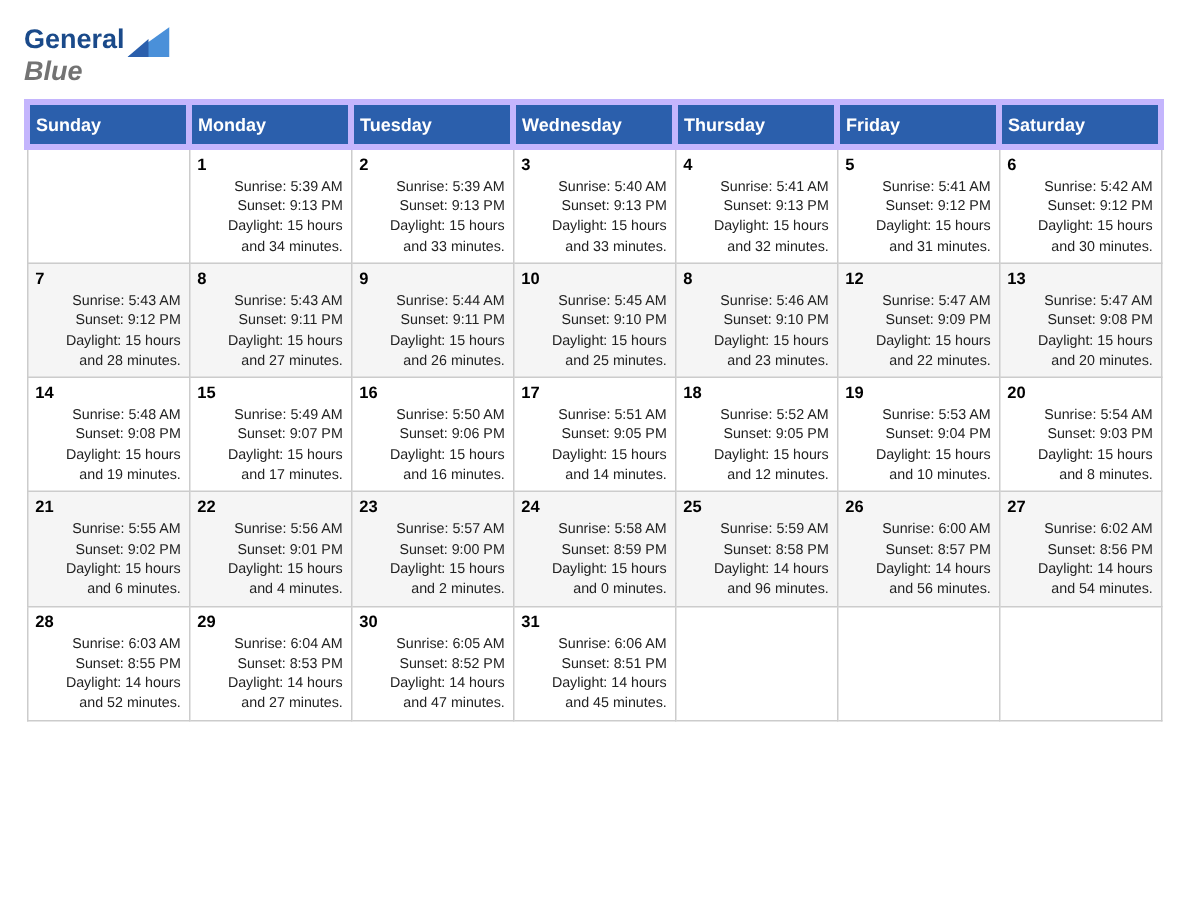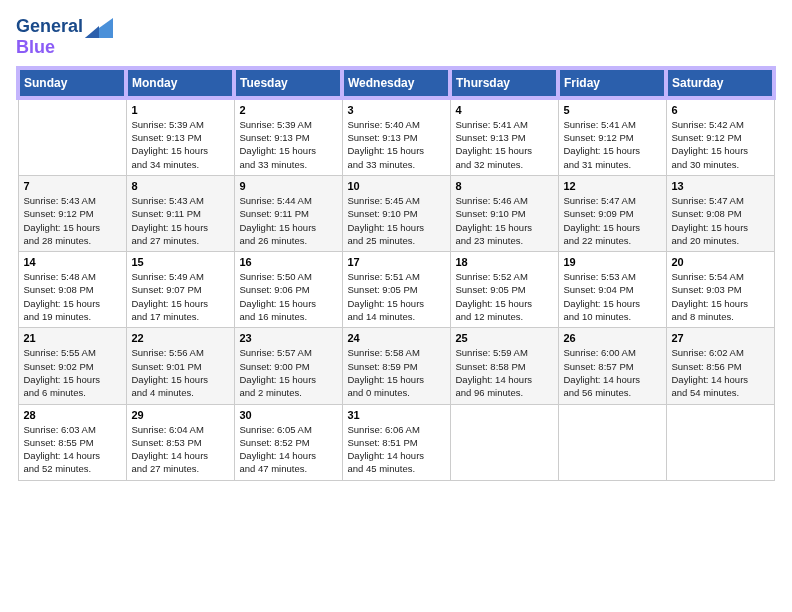--- a/index.html
+++ b/index.html
@@ -21,21 +21,22 @@
       flex-direction: column;
       align-items: flex-start;
     }
     .logo-text {
       font-size: 18px;
       font-weight: bold;
       color: #1a4a8a;
       line-height: 1.1;
     }
     .logo-blue {
-      color: #8b5cf6;
+      color: #737373;
+      font-style: italic;
     }
     .title-area {
       text-align: right;
     }
     .month-title {
       font-size: 38px;
       font-weight: bold;
       color: #1a1a1a;
       line-height: 1.1;
     }
@@ -72,20 +73,21 @@
     .day-number {
       font-weight: bold;
       font-size: 11px;
       margin-bottom: 2px;
       display: block;
     }
     .day-info {
       font-size: 9.5px;
       color: #222;
       line-height: 1.4;
+      text-align: right;
     }
     .empty-cell {
       background: #fff !important;
     }
   </style>
 </head>
 <body>
 
 <div class="header-area">
   <div class="logo">

